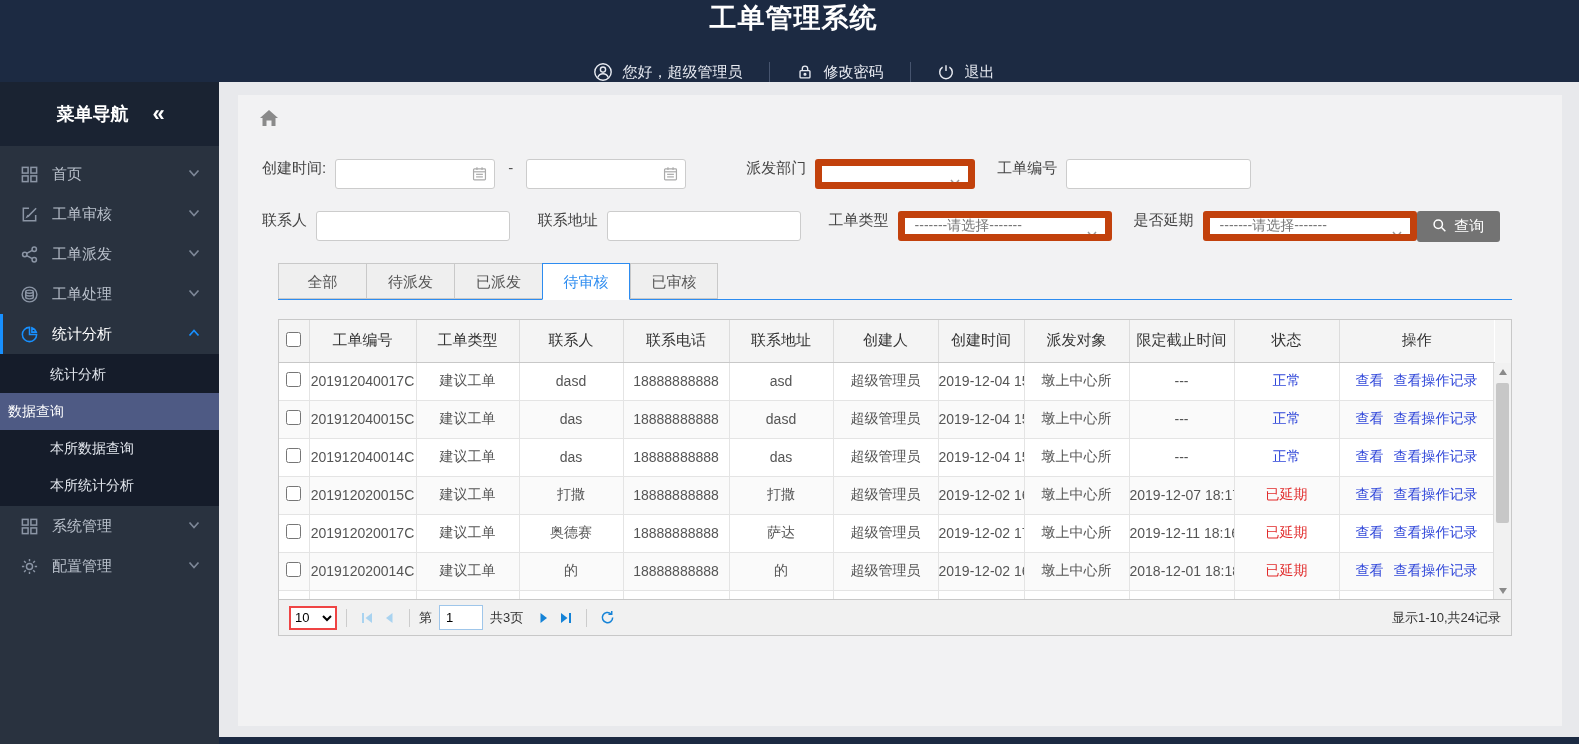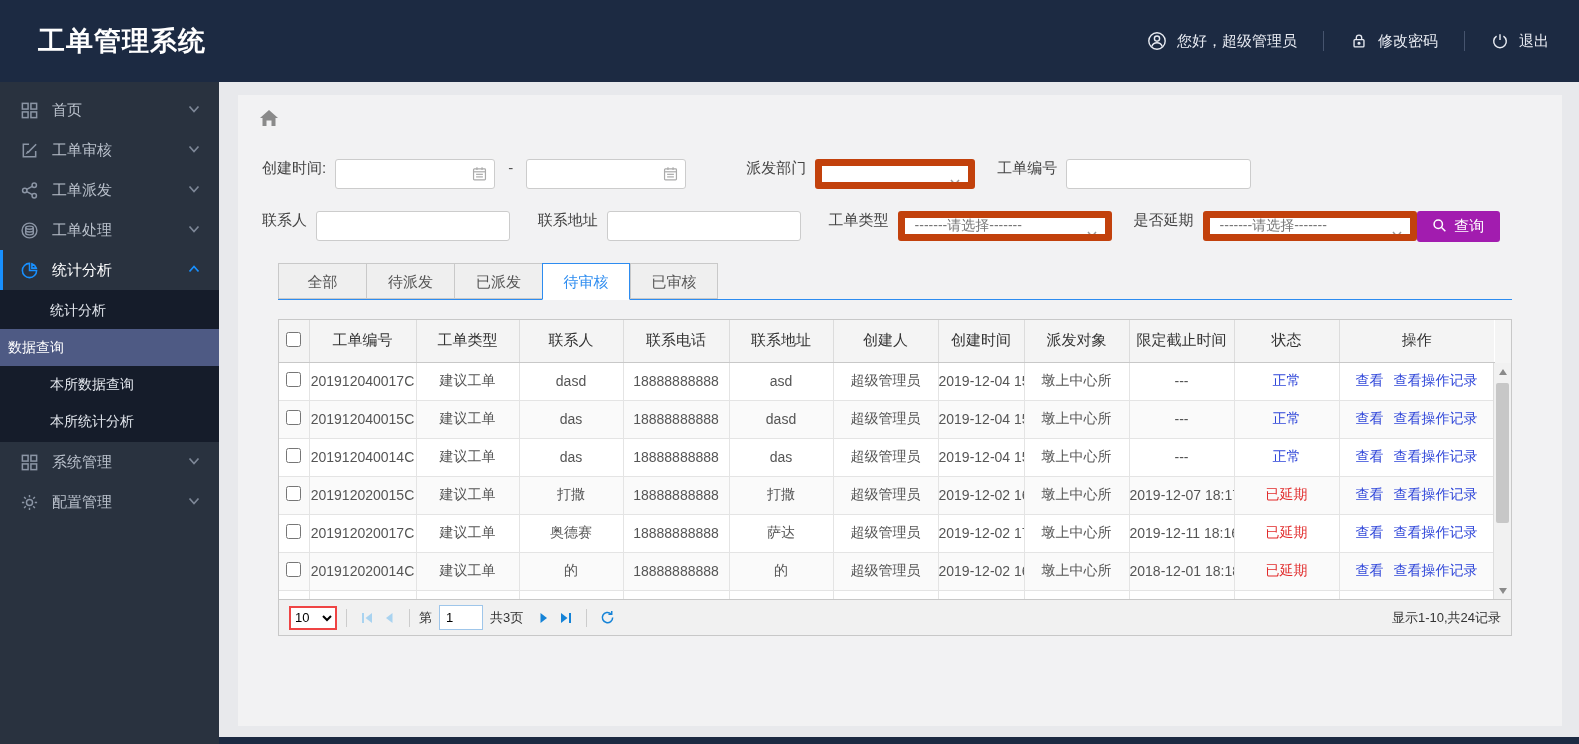--- a/index.html
+++ b/index.html
@@ -1,21 +1,21 @@
 <!DOCTYPE html>
 <html><head>
 <meta charset="utf-8">
 <style>
   * { box-sizing: border-box; margin: 0; padding: 0; }
   html,body { width:1579px; height:744px; overflow:hidden;
     font-family:"Liberation Sans","DejaVu Sans",sans-serif; background:#1c2a42; }
 
   
   .topbar { height:82px; background:#1c2a42; display:flex; align-items:center;
-    justify-content:space-between; padding:0 30px 0 38px; }
+    justify-content:space-between; padding:0 30px 0 38px;flex-direction:column; }
   .app-title { color:#fff; font-size:27px; font-weight:bold; letter-spacing:1px; }
   .topbar-right { display:flex; align-items:center; color:#e8ebf2; font-size:15px; }
   .tb-item { display:flex; align-items:center; gap:10px; cursor:pointer; }
   .tb-item svg { display:block; }
   .tb-divider { width:1px; height:20px; background:#46546e; margin:0 26px; }
 
   
   .layout { display:flex; height:662px; }
   .sidebar { width:219px; background:#29323f; flex:none; display:flex; flex-direction:column; }
   .nav-header { height:64px; background:#1a2332; color:#fff; display:flex;
@@ -48,21 +48,21 @@
   .date-wrap { position:relative; }
   .date-wrap .cal { position:absolute; right:7px; top:6px; color:#aaa; }
   .dash { margin:0 13px; color:#555; }
   .selectbox { height:30px; background:#fff; border:7px solid #c2410c; border-radius:3px;
     position:relative; display:flex; align-items:center; padding:0 26px 0 10px;
     color:#777; font-size:14px; cursor:pointer; white-space:nowrap; overflow:hidden; }
   .selectbox .chev { position:absolute; right:7px; top:9px; color:#999; }
   .w160 { width:160px; } .w185 { width:185px; } .w195 { width:195px; } .w215 { width:215px; }
   .ml60 { margin-left:60px; } .ml28 { margin-left:28px; } .ml22 { margin-left:22px; }
   .search-btn { margin-left:auto; margin-right:62px; height:31px; width:84px;
-    background:#a21caf; color:#fff; border:none; border-radius:3px; font-size:15px;
+    background:#737373; color:#fff; border:none; border-radius:3px; font-size:15px;
     display:flex; align-items:center; justify-content:center; gap:7px; cursor:pointer; }
 
   
   .tabs { margin-left:40px; width:1234px; display:flex; border-bottom:1px solid #2d8cf0; }
   .tab { width:88px; height:36px; line-height:35px; text-align:center; font-size:15px;
     color:#555; background:#efefef; border:1px solid #c9c9c9; border-right:none; cursor:pointer; }
   .tab:last-child { border-right:1px solid #c9c9c9; }
   .tab.active { background:#fff; color:#2d8cf0; border:1px solid #2d8cf0; border-bottom:1px solid #fff;
     margin-bottom:-1px; height:37px; }
 
@@ -140,20 +140,24 @@
           </svg>
         </span>
       <span>退出</span>
     </span>
   </div>
 </div>
 
 <div class="layout">
 
   <aside class="sidebar">
+    <div class="nav-header">
+      <span>菜单导航</span>
+      <span class="collapse">«</span>
+    </div>
     <nav class="menu" id="menu">
         <div class="menu-item">
           <span class="mi-icon"><svg width="19" height="19" viewBox="0 0 20 20" fill="none" stroke="currentColor" stroke-width="1.6">
               <rect x="2.5" y="2.5" width="6" height="6"></rect>
               <rect x="11.5" y="2.5" width="6" height="6"></rect>
               <rect x="2.5" y="11.5" width="6" height="6"></rect>
               <rect x="11.5" y="11.5" width="6" height="6"></rect>
             </svg></span>
           <span class="mi-label">首页</span>
           <span class="mi-chevron"><svg width="14" height="14" viewBox="0 0 14 14" fill="none" stroke="currentColor" stroke-width="1.7">

